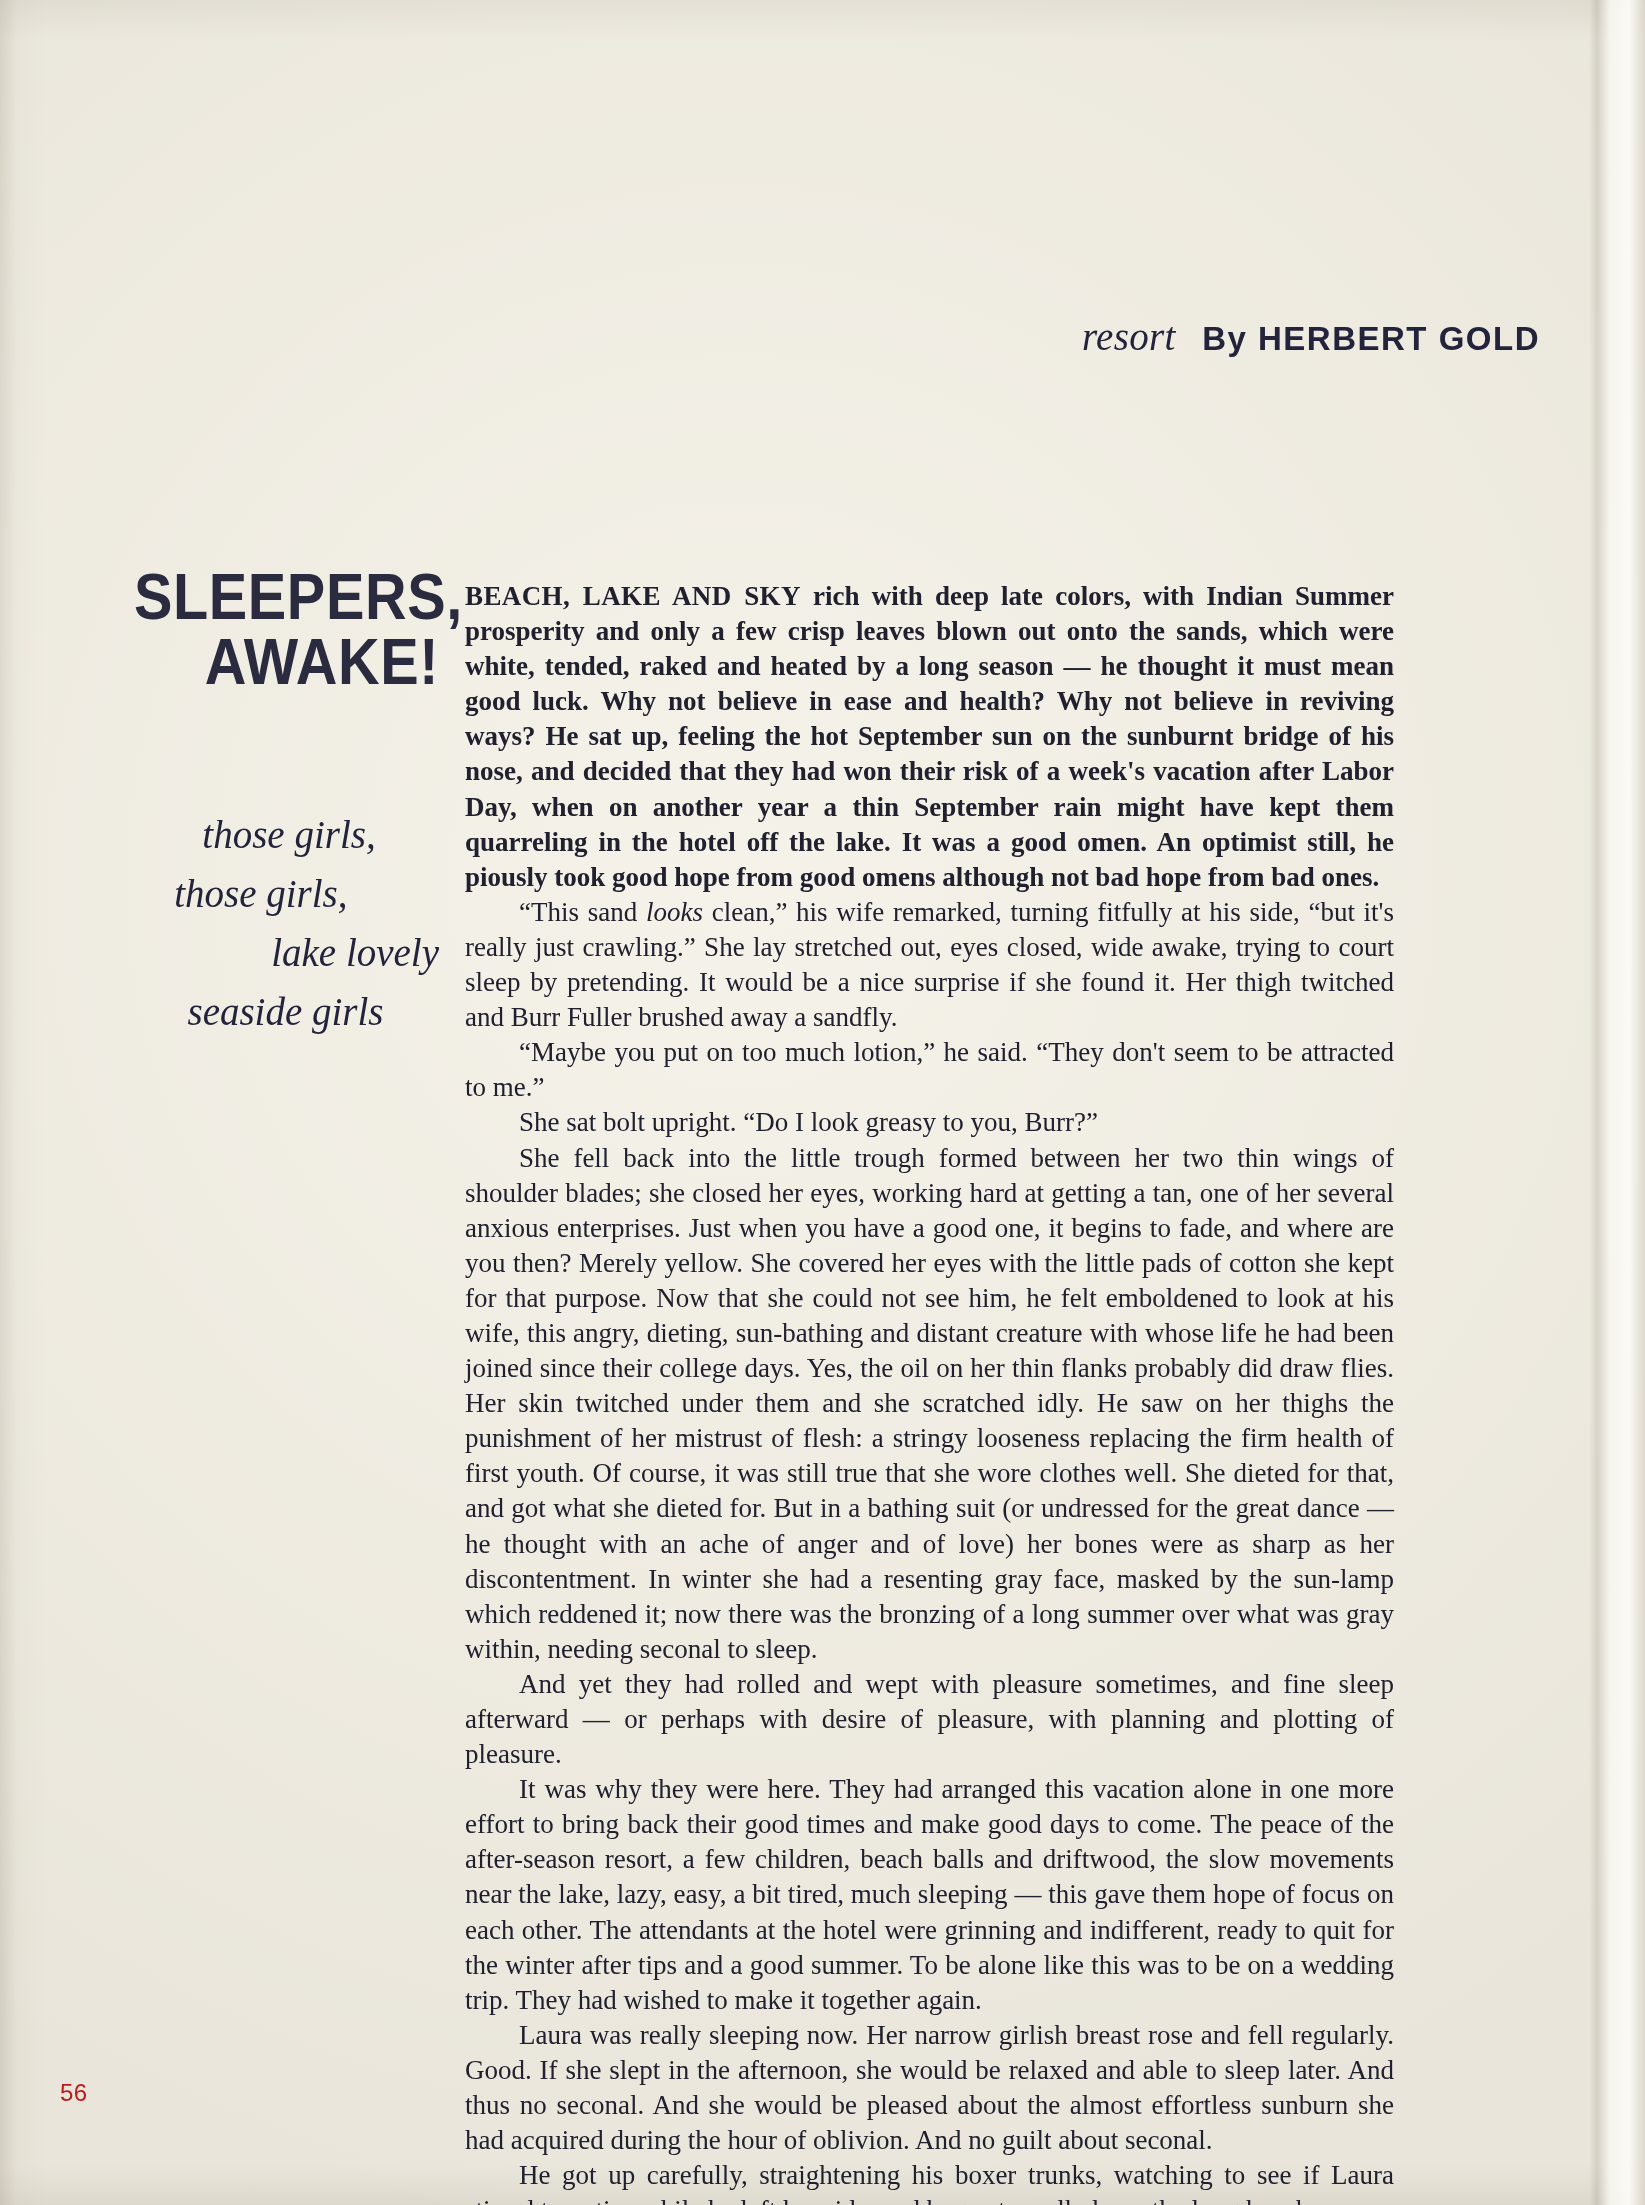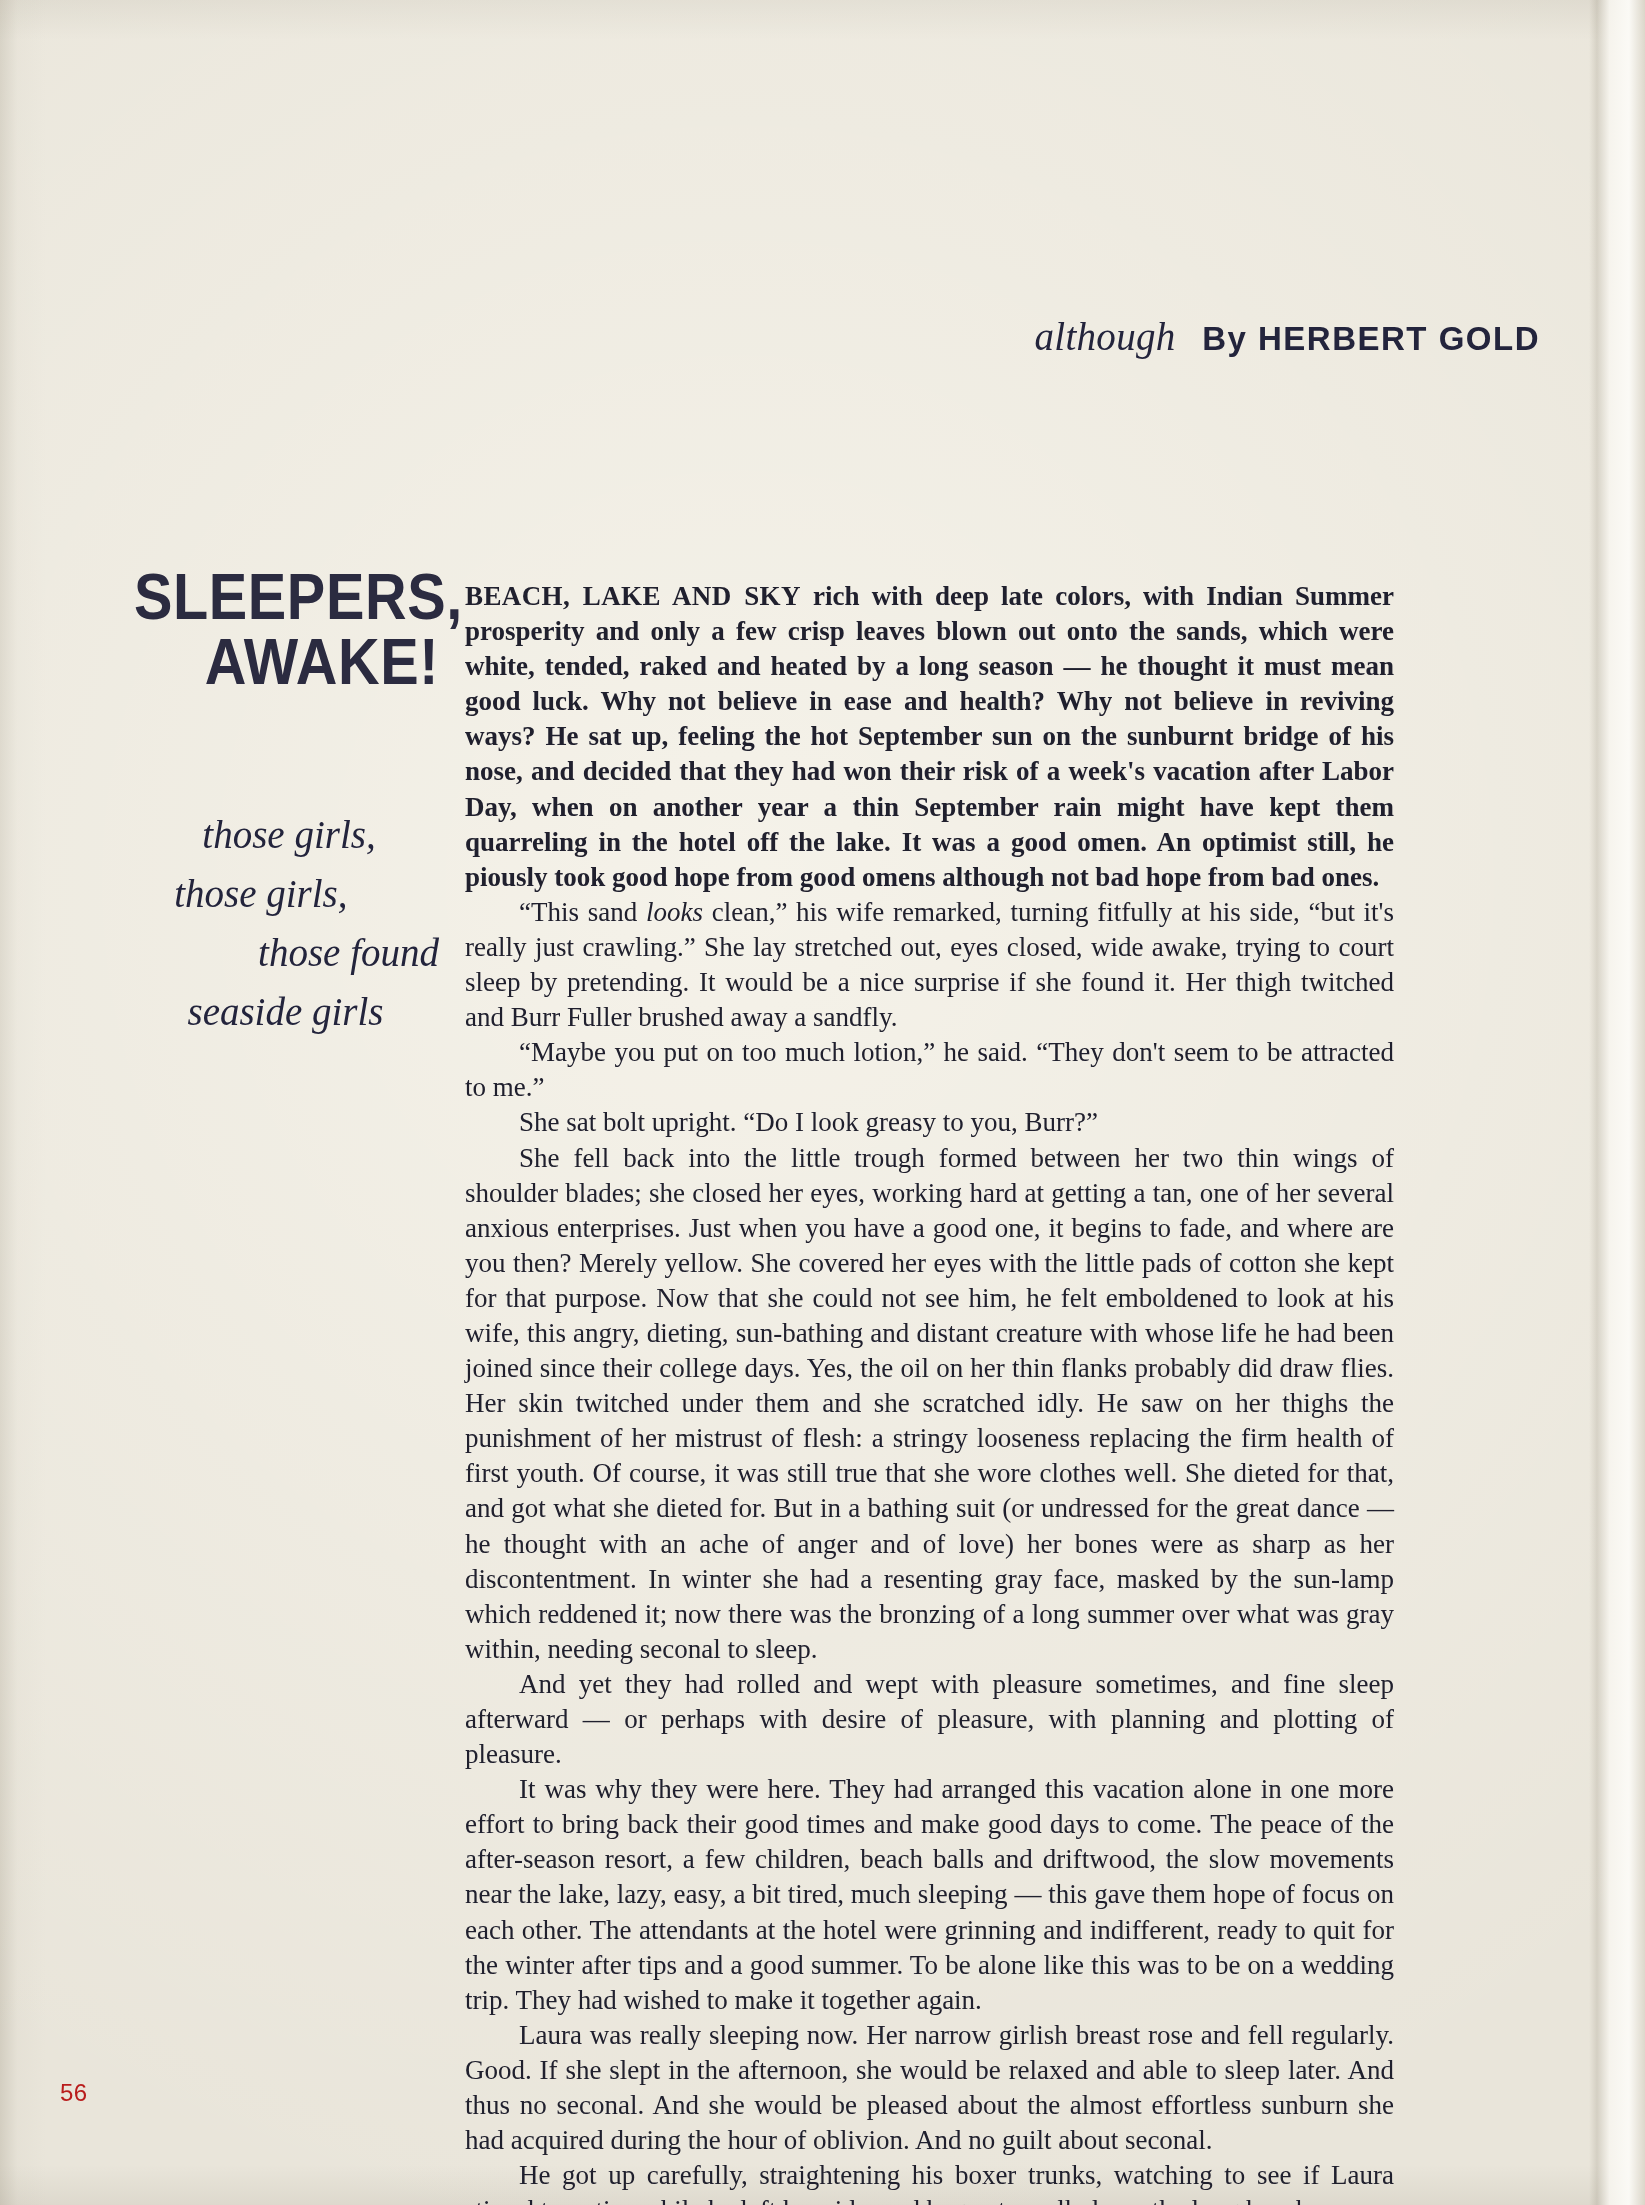--- a/index.html
+++ b/index.html
@@ -145,34 +145,34 @@
 </style>
 </head>
 <body>
 
 <div id="page">
 
   <div id="paper-texture"></div>
   <div id="page-edge"></div>
 
   <div id="byline-row">
-    <span id="kicker">although</span>
+    <span id="kicker">resort</span>
     <span id="byline">By HERBERT GOLD</span>
   </div>
 
   <div id="left-rail">
     <h1 id="headline">
       <span class="hl-line">SLEEPERS,</span>
       <span class="hl-line">AWAKE!</span>
     </h1>
 
     <div id="deck">
       <span class="deck-line deck-a">those girls,</span>
       <span class="deck-line deck-b">those girls,</span>
-      <span class="deck-line deck-c">those found</span>
+      <span class="deck-line deck-c">lake lovely</span>
       <span class="deck-line deck-d">seaside girls</span>
     </div>
   </div>
 
   <div id="body-column">
       <p class="first"><span class="smallcaps">BEACH, LAKE AND SKY</span> rich with deep late colors, with Indian Summer prosperity and only a few crisp leaves blown out onto the sands, which were white, tended, raked and heated by a long season — he thought it must mean good luck. Why not believe in ease and health? Why not believe in reviving ways? He sat up, feeling the hot September sun on the sunburnt bridge of his nose, and decided that they had won their risk of a week's vacation after Labor Day, when on another year a thin September rain might have kept them quarreling in the hotel off the lake. It was a good omen. An optimist still, he piously took good hope from good omens although not bad hope from bad ones.</p>
       <p>“This sand <em class="ital">looks</em> clean,” his wife remarked, turning fitfully at his side, “but it's really just crawling.” She lay stretched out, eyes closed, wide awake, trying to court sleep by pretending. It would be a nice surprise if she found it. Her thigh twitched and Burr Fuller brushed away a sandfly.</p>
       <p>“Maybe you put on too much lotion,” he said. “They don't seem to be attracted to me.”</p>
       <p>She sat bolt upright. “Do I look greasy to you, Burr?”</p>
       <p>She fell back into the little trough formed between her two thin wings of shoulder blades; she closed her eyes, working hard at getting a tan, one of her several anxious enterprises. Just when you have a good one, it begins to fade, and where are you then? Merely yellow. She covered her eyes with the little pads of cotton she kept for that purpose. Now that she could not see him, he felt emboldened to look at his wife, this angry, dieting, sun-bathing and distant creature with whose life he had been joined since their college days. Yes, the oil on her thin flanks probably did draw flies. Her skin twitched under them and she scratched idly. He saw on her thighs the punishment of her mistrust of flesh: a stringy looseness replacing the firm health of first youth. Of course, it was still true that she wore clothes well. She dieted for that, and got what she dieted for. But in a bathing suit (or undressed for the great dance — he thought with an ache of anger and of love) her bones were as sharp as her discontentment. In winter she had a resenting gray face, masked by the sun-lamp which reddened it; now there was the bronzing of a long summer over what was gray within, needing seconal to sleep.</p>

